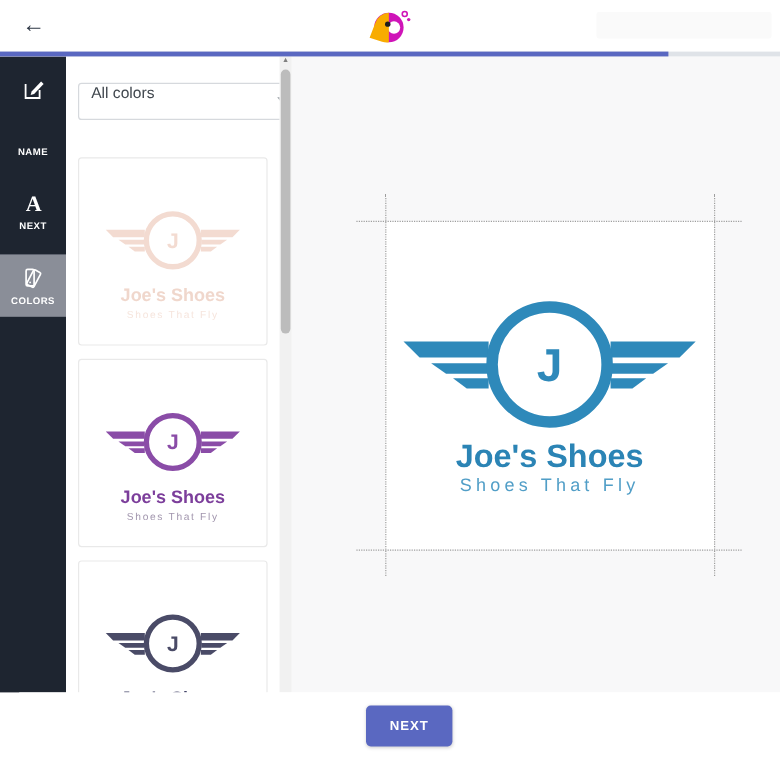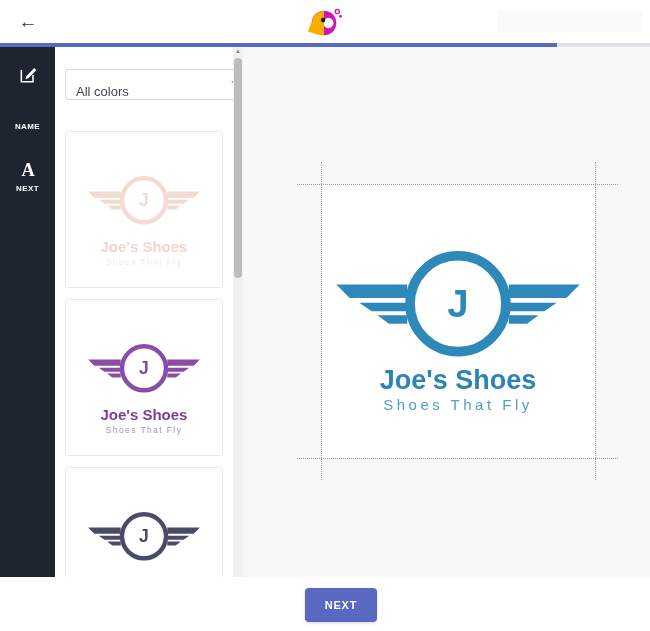--- a/index.html
+++ b/index.html
@@ -18,21 +18,21 @@
   
   .sidebar { position:absolute; left:0; top:47px; width:55px; height:530px; background:#1e2530; z-index:20; }
   .side-item { width:55px; padding:10px 0 9px 0; display:flex; flex-direction:column; align-items:center; gap:4px; cursor:pointer; }
   .side-item .lbl { font-size:8px; font-weight:bold; letter-spacing:.4px; color:#fff; }
   .side-item.first { margin-top:8px;gap:37px; }
   .side-item.gap { margin-top:10px; }
 
   
   .panel { position:absolute; left:55px; top:47px; width:178px; height:530px; background:#fff; overflow:hidden; z-index:10; }
   .dropdown { position:relative; margin:22px 0 0 10px; width:184px; height:31px; border:1px solid #d6d9dd; border-radius:3px;
-              background:#fff; display:flex; align-items:flex-end; padding:0 10px; cursor:pointer; }
+              background:#fff; display:flex; align-items:flex-start; padding:0 10px; cursor:pointer; }
   .dropdown .dd-label { font-size:13px; color:#40474e; }
   .dropdown .caret { position:absolute; right:9px; top:11px; width:0; height:0;
                      border-left:4px solid transparent; border-right:4px solid transparent; border-top:5px solid #9aa0a6; }
   .card { margin:11px 0 0 10px; width:158px; height:157px; background:#fff; border:1px solid #e9e9e9; border-radius:3px;
           display:flex; flex-direction:column; align-items:center; cursor:pointer; }
   .card.firstcard { margin-top:31px; }
   .card .emblem { margin-top:33px; width:132px; height:64px; color:var(--logo); }
   .card-title { margin-top:9px; font-size:15px; font-weight:bold; color:var(--title); line-height:18px; }
   .card-tagline { margin-top:1px; font-size:8.5px; letter-spacing:1.4px; color:var(--tag); line-height:11px; }
 
@@ -90,20 +90,30 @@
     <span class="lbl">NAME</span>
   </div>
 
   <div class="side-item gap">
     <svg width="20" height="20" viewBox="0 0 24 24">
       <text x="12" y="19" text-anchor="middle" font-size="22" font-weight="bold" fill="#fff" font-family="Liberation Serif, serif">A</text>
     </svg>
     <span class="lbl">NEXT</span>
   </div>
 
+  <div class="side-item gap" style="background: rgb(138, 142, 152);">
+    <svg width="20" height="20" viewBox="0 0 24 24" fill="none" stroke="#fff" stroke-width="1.7">
+      <g transform="rotate(28 8.5 19)">
+          <rect x="4.5" y="3" width="8" height="16.5" rx="1.5"></rect>
+        </g>
+      <rect x="4.5" y="3" width="8" height="16.5" rx="1.5"></rect>
+      <circle cx="8.5" cy="16" r="0.9" fill="#fff" stroke="none"></circle>
+    </svg>
+    <span class="lbl">COLORS</span>
+  </div>
 </div>
 
 <div class="panel">
 
   <div class="dropdown">
     <span class="dd-label">All colors</span>
     <span class="caret"></span>
   </div>
 
   <div class="card firstcard" style="--logo: #f3dbd1; --title: #f0d7cc; --tag: #f6e5dd;">

